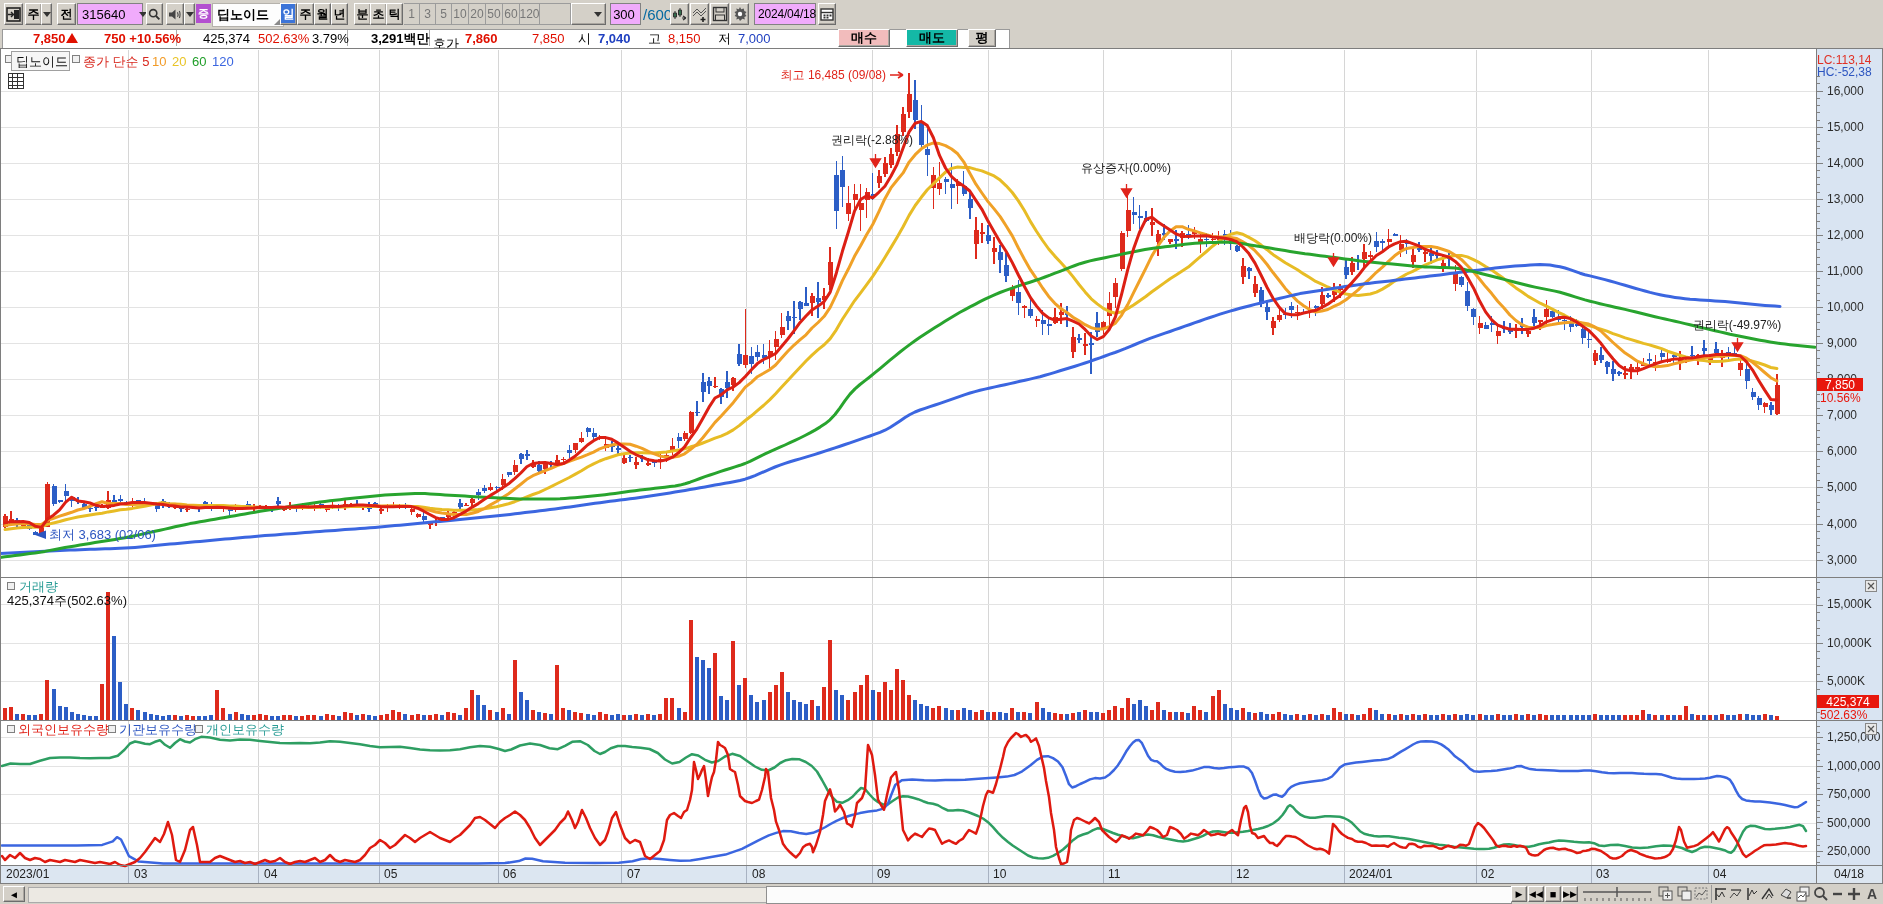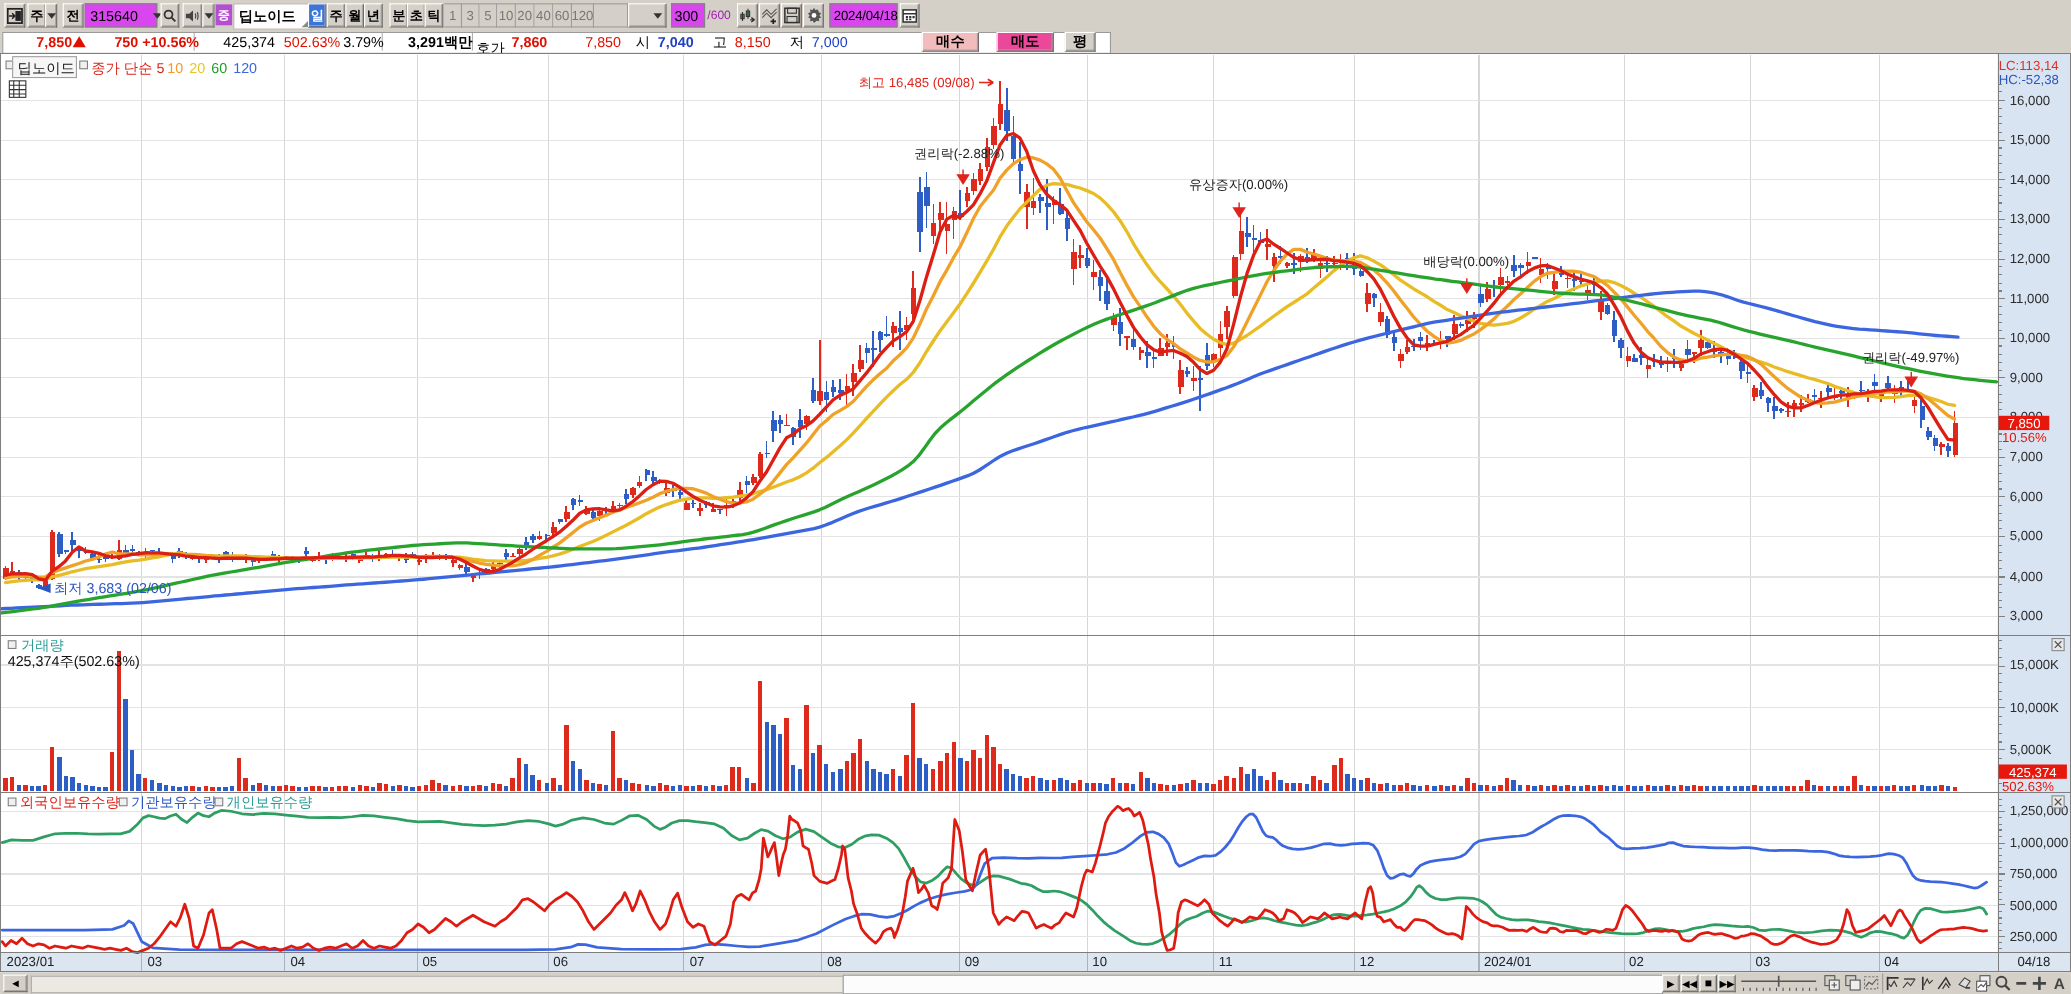--- a/index.html
+++ b/index.html
@@ -1,21 +1,21 @@
 <!DOCTYPE html>
 <html><head><meta charset="utf-8"><style>
 html,body{margin:0;padding:0;width:1883px;height:904px;overflow:hidden;background:#d4d0c8;
 font-family:"Liberation Sans",sans-serif;position:relative}
 .b3d{position:absolute;background:#d4d0c8;border-top:1px solid #ffffff;border-left:1px solid #ffffff;
 border-right:1px solid #6c6c6c;border-bottom:1px solid #6c6c6c;box-shadow:inset -1px -1px 0 #aaa6a0;
 display:flex;align-items:center;justify-content:center;color:#000;box-sizing:border-box}
 .b3d.act{background:#3c74d8;color:#fff}
 .b3d.pink{background:#f2bcbc}
-.b3d.lblue{background:#ec4899}
-.inp{position:absolute;background:#d946ef;border:1px solid #828282;box-sizing:border-box;display:flex;
+.b3d.lblue{background:#14b8a6}
+.inp{position:absolute;background:#f0abfc;border:1px solid #828282;box-sizing:border-box;display:flex;
 align-items:center;font-size:13px;color:#000}
 .cell{position:absolute;background:#d4d0c8;border:1px solid #9c9c9c;border-left:none;box-sizing:border-box;
 display:flex;align-items:center;justify-content:center;font-size:12px;color:#777}
 .dar{width:0;height:0;border-left:4px solid transparent;border-right:4px solid transparent;
 border-top:5px solid #333;display:inline-block}
 </style></head>
 <body>
 <div style="position:absolute;left:0;top:0;width:1883px;height:48px;background:#d4d0c8"></div>
 <div class="b3d" style="left:4px;top:3px;width:19px;height:22px;font-size:12px;font-weight:bold">
     <svg width="15" height="15" viewBox="0 0 15 15" style="margin-top:1px">
@@ -57,31 +57,31 @@
 <div class="b3d" style="left:314px;top:3px;width:17px;height:22px;font-size:12px;font-weight:bold">월</div>
 <div class="b3d" style="left:331px;top:3px;width:17px;height:22px;font-size:12px;font-weight:bold">년</div>
 <div class="b3d" style="left:354px;top:3px;width:17px;height:22px;font-size:12px;font-weight:bold">분</div>
 <div class="b3d" style="left:370px;top:3px;width:17px;height:22px;font-size:12px;font-weight:bold">초</div>
 <div class="b3d" style="left:386px;top:3px;width:17px;height:22px;font-size:12px;font-weight:bold">틱</div>
 <div class="cell" style="left:404px;top:3px;width:16px;height:22px">1</div>
 <div class="cell" style="left:420px;top:3px;width:16px;height:22px">3</div>
 <div class="cell" style="left:436px;top:3px;width:16px;height:22px">5</div>
 <div class="cell" style="left:452px;top:3px;width:17px;height:22px">10</div>
 <div class="cell" style="left:469px;top:3px;width:17px;height:22px">20</div>
-<div class="cell" style="left:486px;top:3px;width:17px;height:22px">40</div>
+<div class="cell" style="left:486px;top:3px;width:17px;height:22px">50</div>
 <div class="cell" style="left:503px;top:3px;width:17px;height:22px">60</div>
 <div class="cell" style="left:520px;top:3px;width:20px;height:22px">120</div>
 <div class="cell" style="left:540px;top:3px;width:31px;height:22px"></div>
 <div class="b3d" style="left:571px;top:3px;width:35px;height:22px;font-size:12px;font-weight:normal">
     <span class="dar" style="margin-left:18px"></span>
   </div>
 <div class="inp" style="left:610px;top:3px;width:31px;height:22px;justify-content:center">
     <span style="margin-right:3px">300</span>
   </div>
-<div style="position:absolute;left:643px;top:3px;height:22px;display:flex;align-items:center;font-size:11px;color:#a21caf">/600</div>
+<div style="position:absolute;left:643px;top:3px;height:22px;display:flex;align-items:center;font-size:15px;color:#0369a1">/600</div>
 <div class="b3d" style="left:670px;top:3px;width:19px;height:22px;font-size:12px;font-weight:normal">
     <svg width="16" height="16" viewBox="0 0 16 16">
       <path d="M3 5v8M1.5 7h3v4h-3zM8 2v9M6.5 4h3v5h-3z" fill="#3a6" stroke="#333" stroke-width="1"></path>
       <path d="M10 12h4m0 0l-3-2m3 2l-3 2" stroke="#333" fill="none" stroke-width="1.2"></path>
     </svg>
   </div>
 <div class="b3d" style="left:690px;top:3px;width:19px;height:22px;font-size:12px;font-weight:normal">
     <svg width="16" height="16" viewBox="0 0 16 16">
       <path d="M1 7l4-4 4 4 5-5M1 10l4-4 4 4 5-5" stroke="#555" fill="none"></path>
       <path d="M11 11v5M8.5 13.5h5" stroke="#222" stroke-width="1.6"></path>

